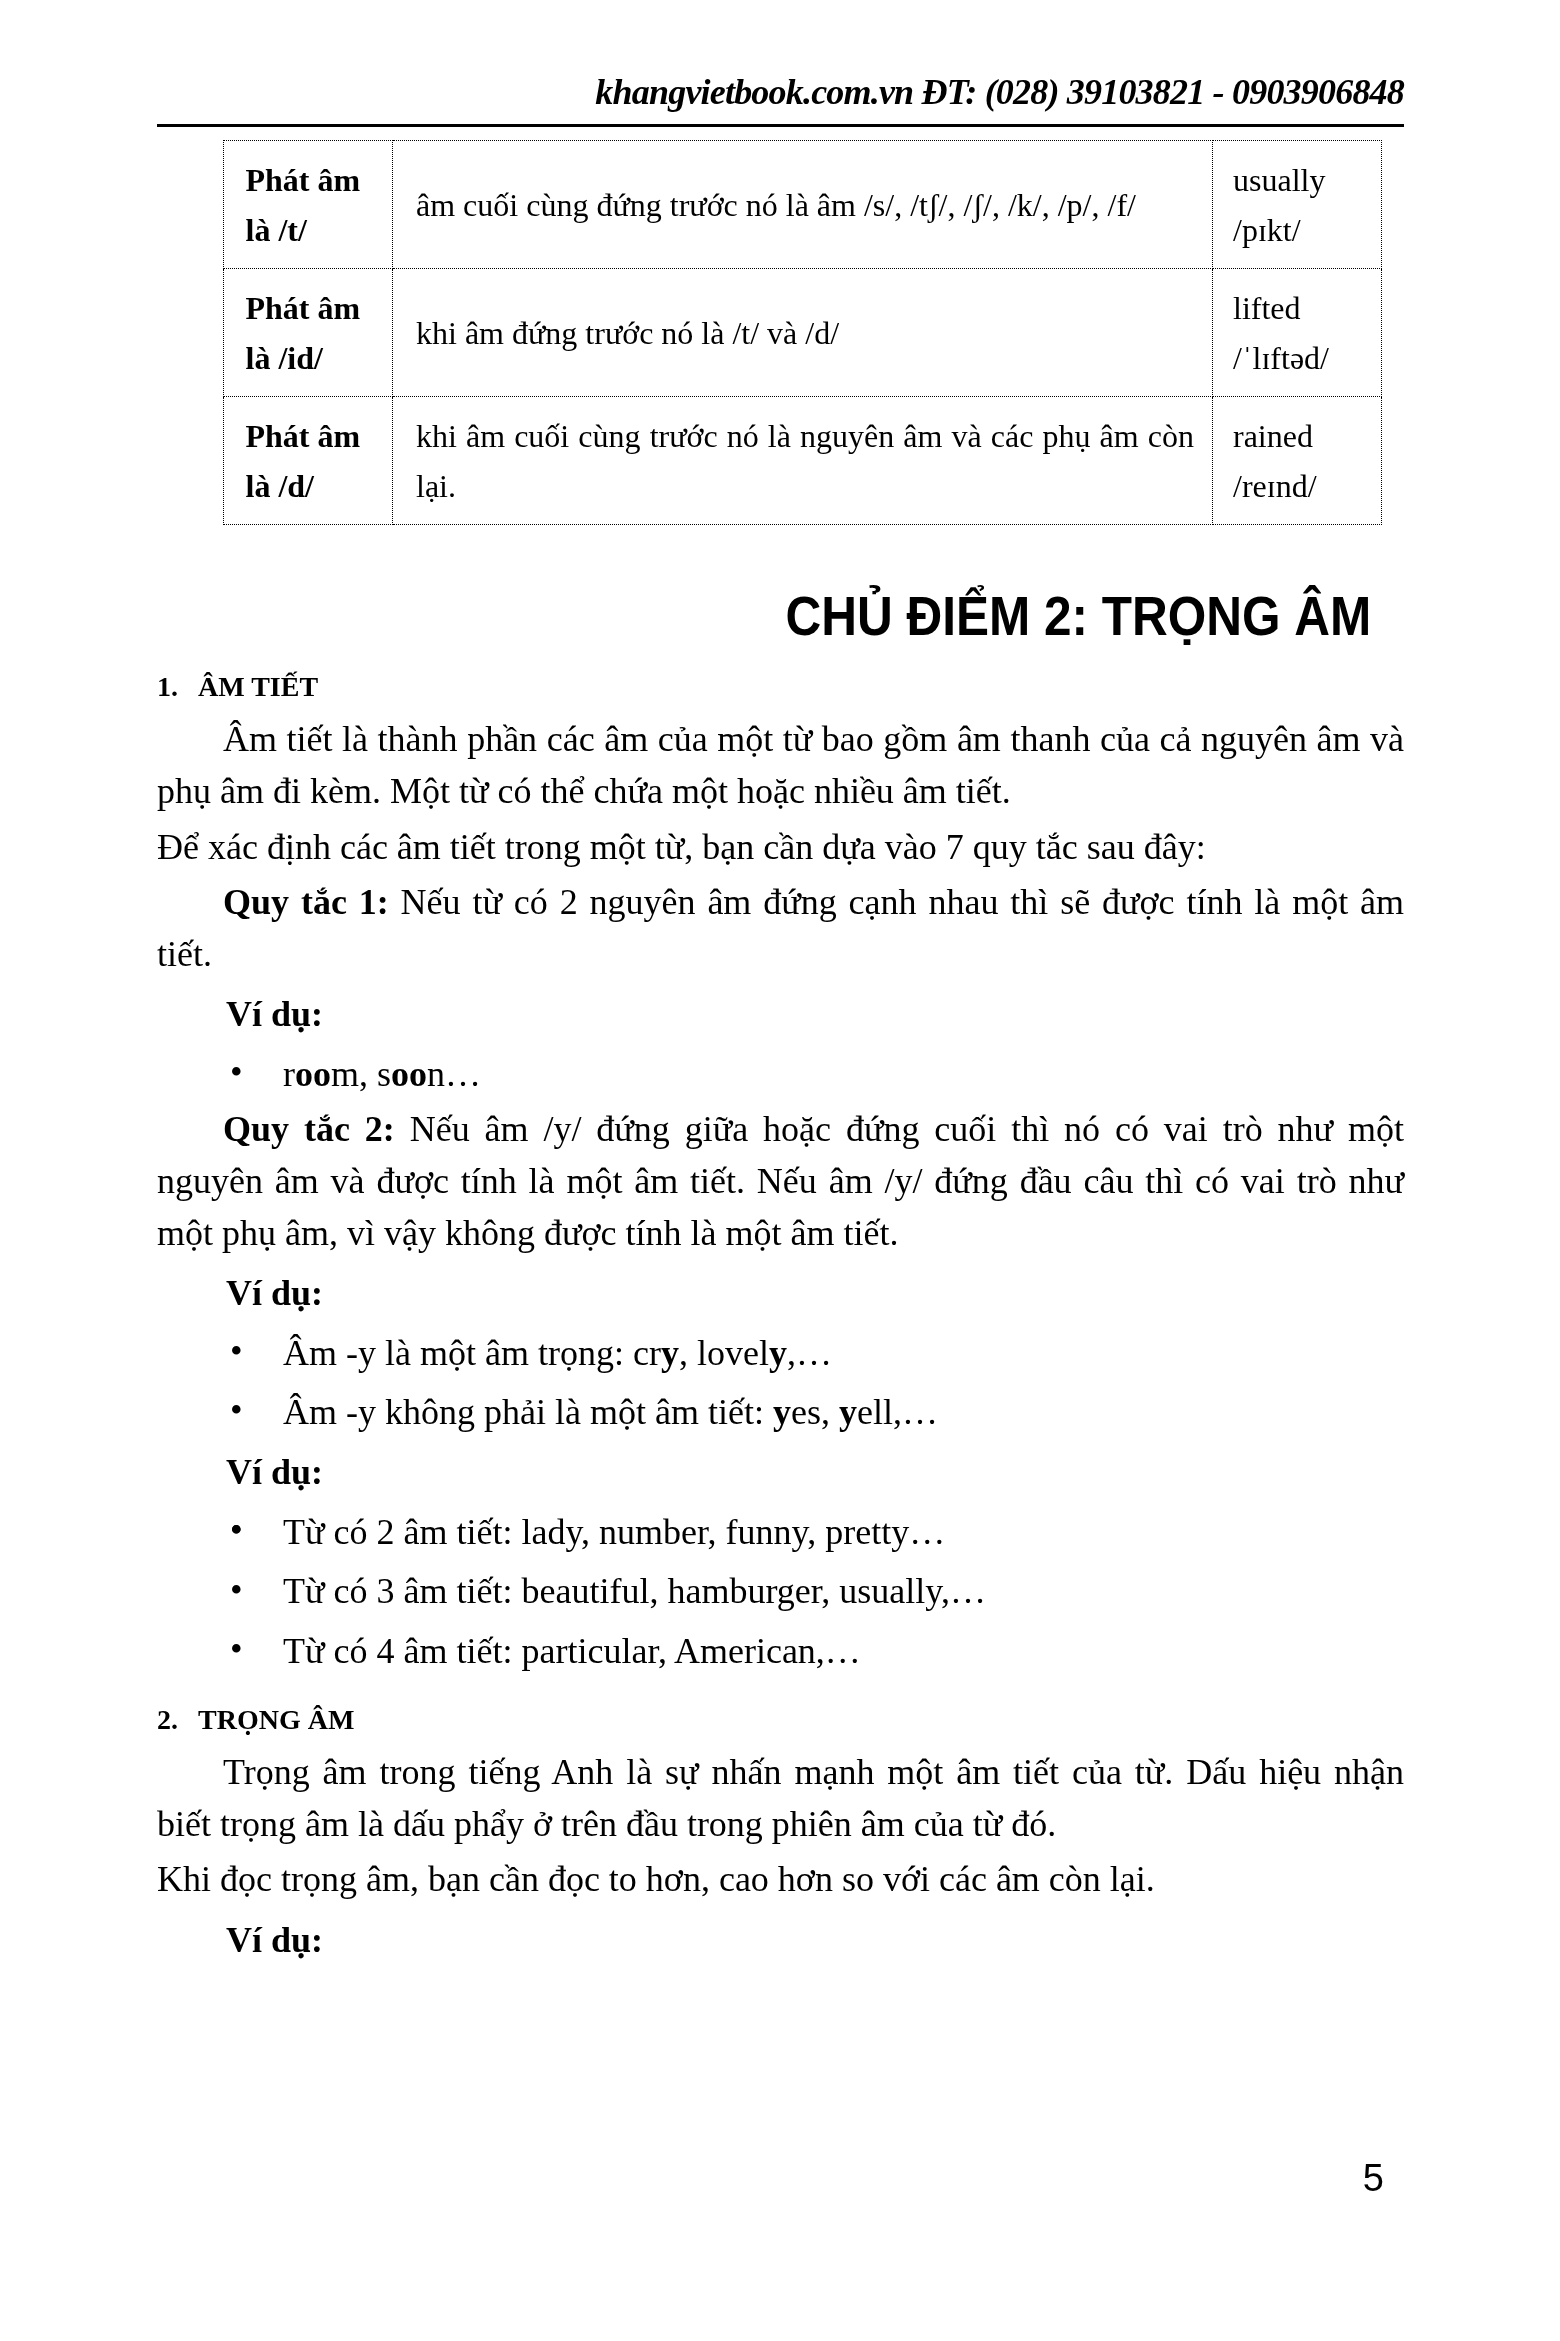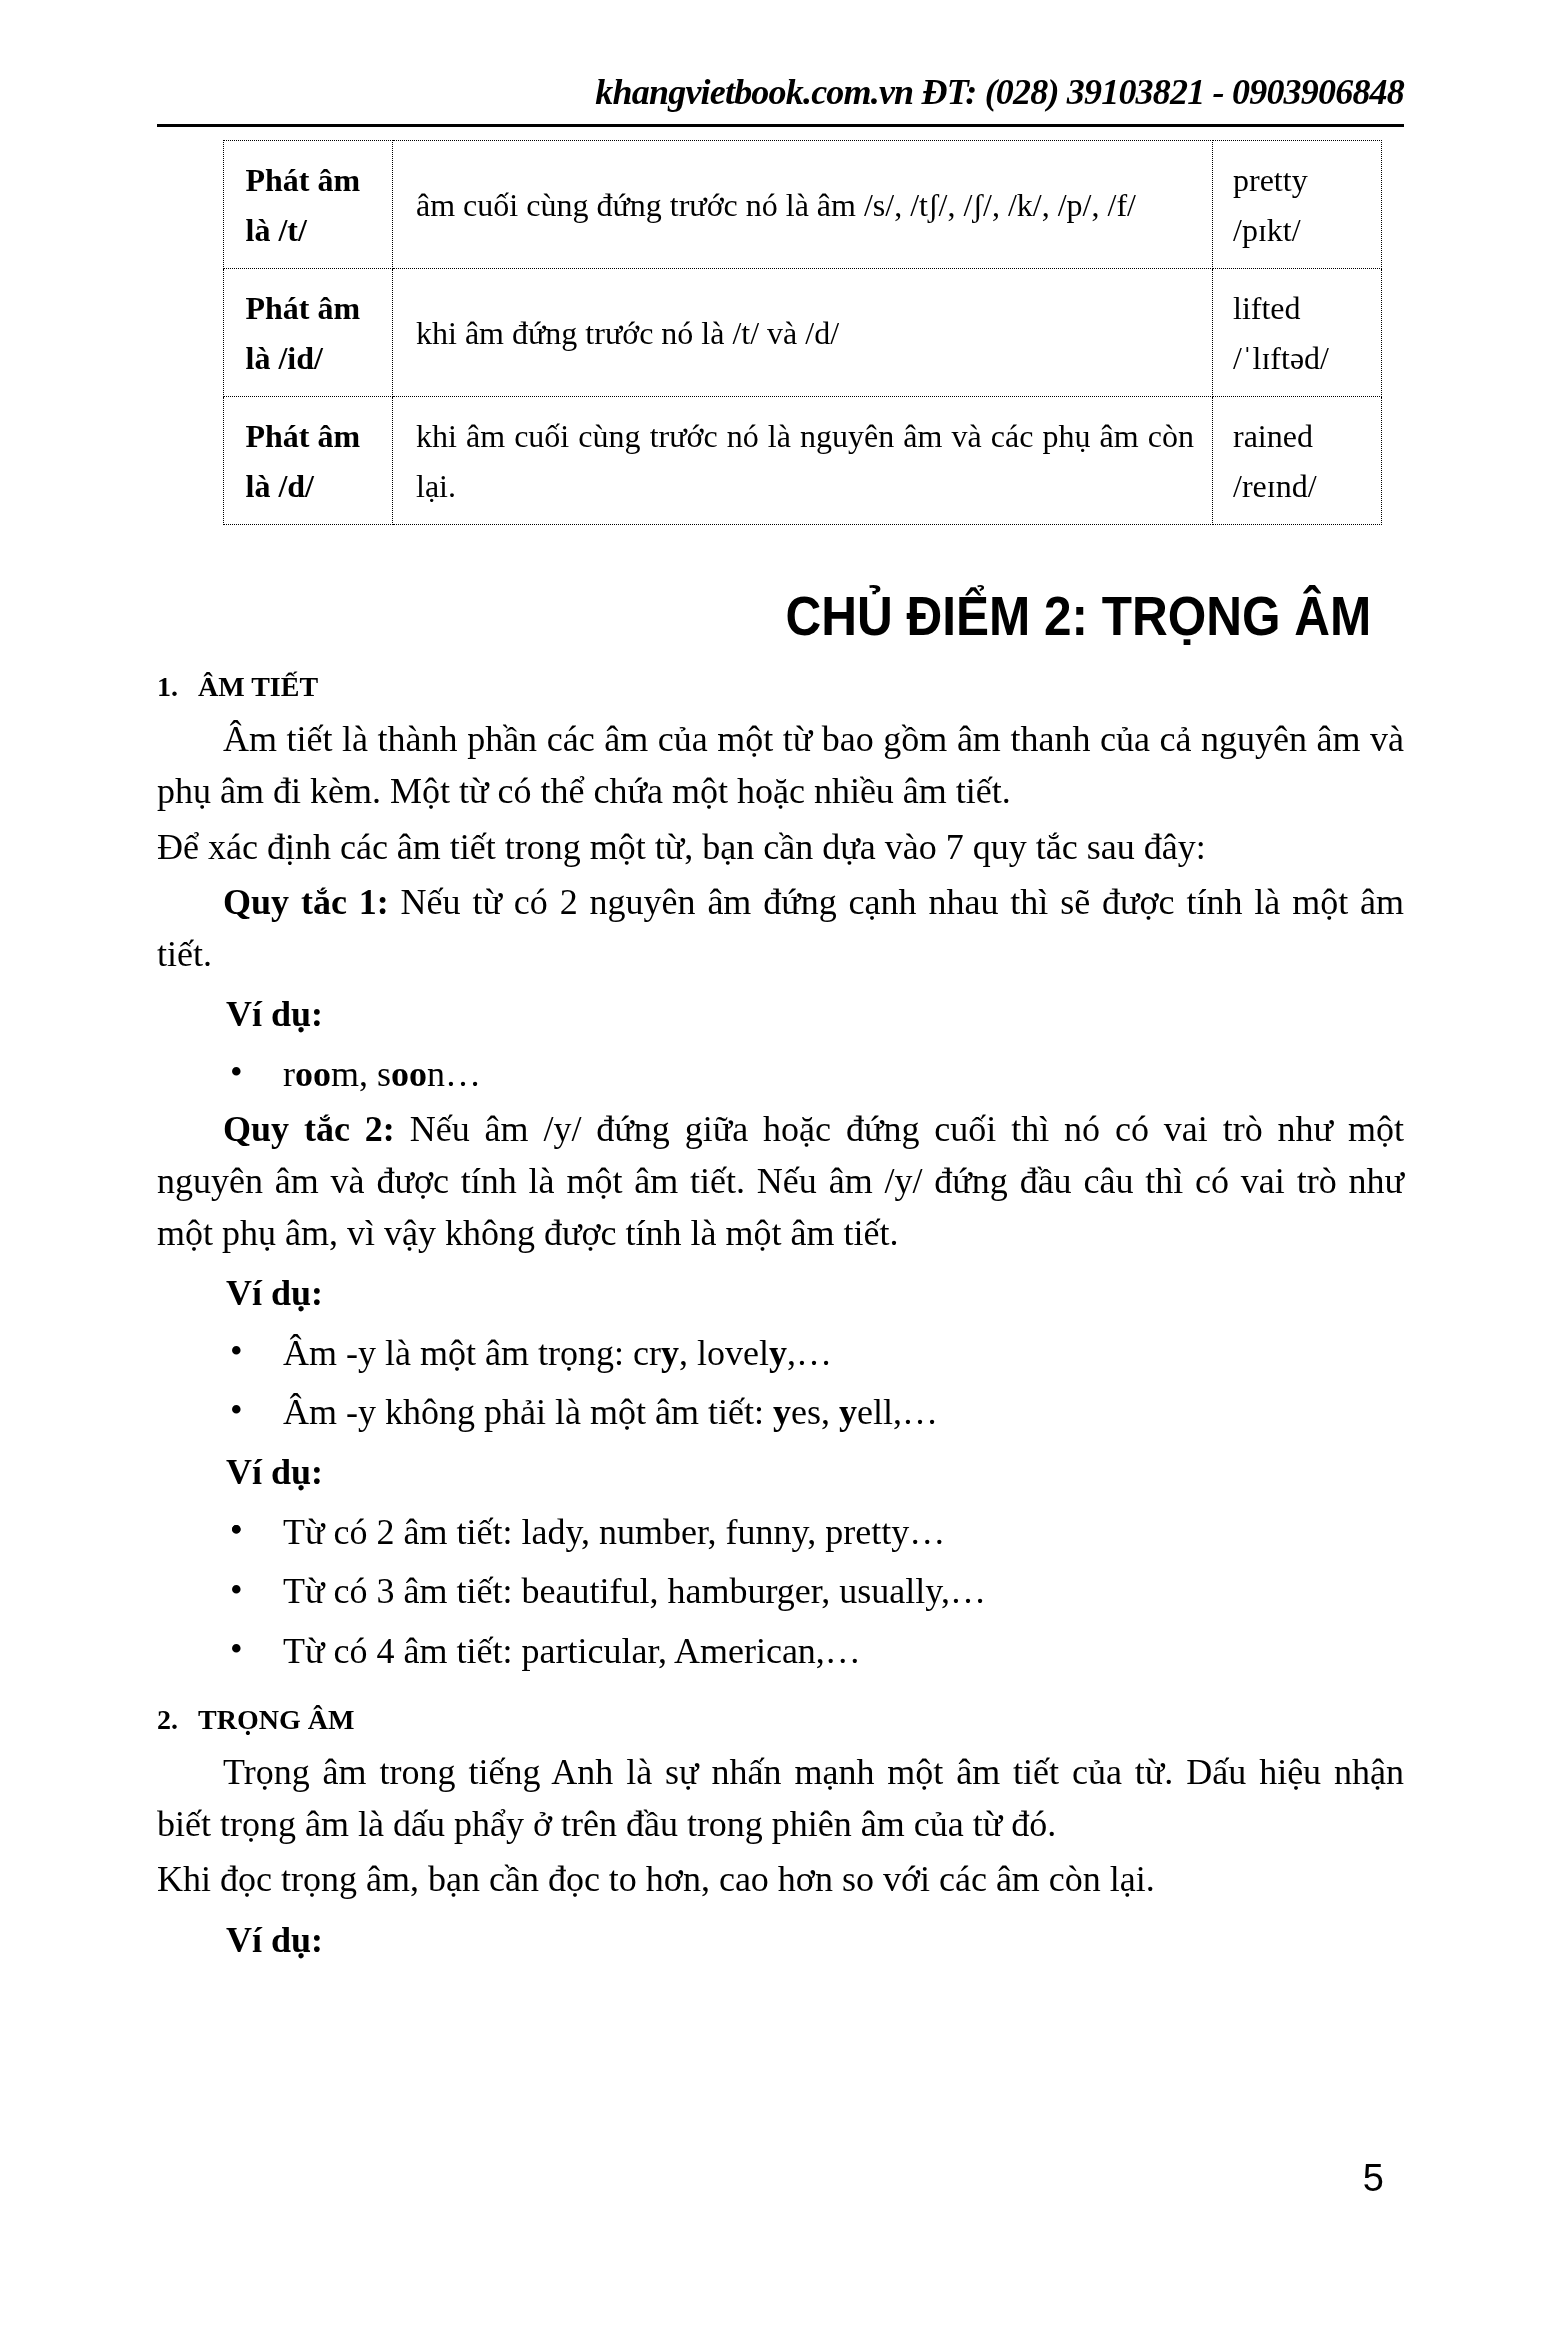--- a/index.html
+++ b/index.html
@@ -118,21 +118,21 @@
     <colgroup>
         <col style="width:169px">
         <col style="width:820px">
         <col style="width:169px">
       </colgroup>
     <tbody>
       <tr>
         <td class="c1">Phát âm là /t/</td>
         <td class="c2">âm cuối cùng đứng trước nó là âm /s/, /tʃ/, /ʃ/, /k/, /p/, /f/</td>
         <td class="c3">
-          <div>pretty</div>
+          <div>usually</div>
           <div>/pɪkt/</div>
         </td>
       </tr>
       <tr>
         <td class="c1">Phát âm là /id/</td>
         <td class="c2">khi âm đứng trước nó là /t/ và /d/</td>
         <td class="c3">
           <div>lifted</div>
           <div>/ˈlɪftəd/</div>
         </td>

